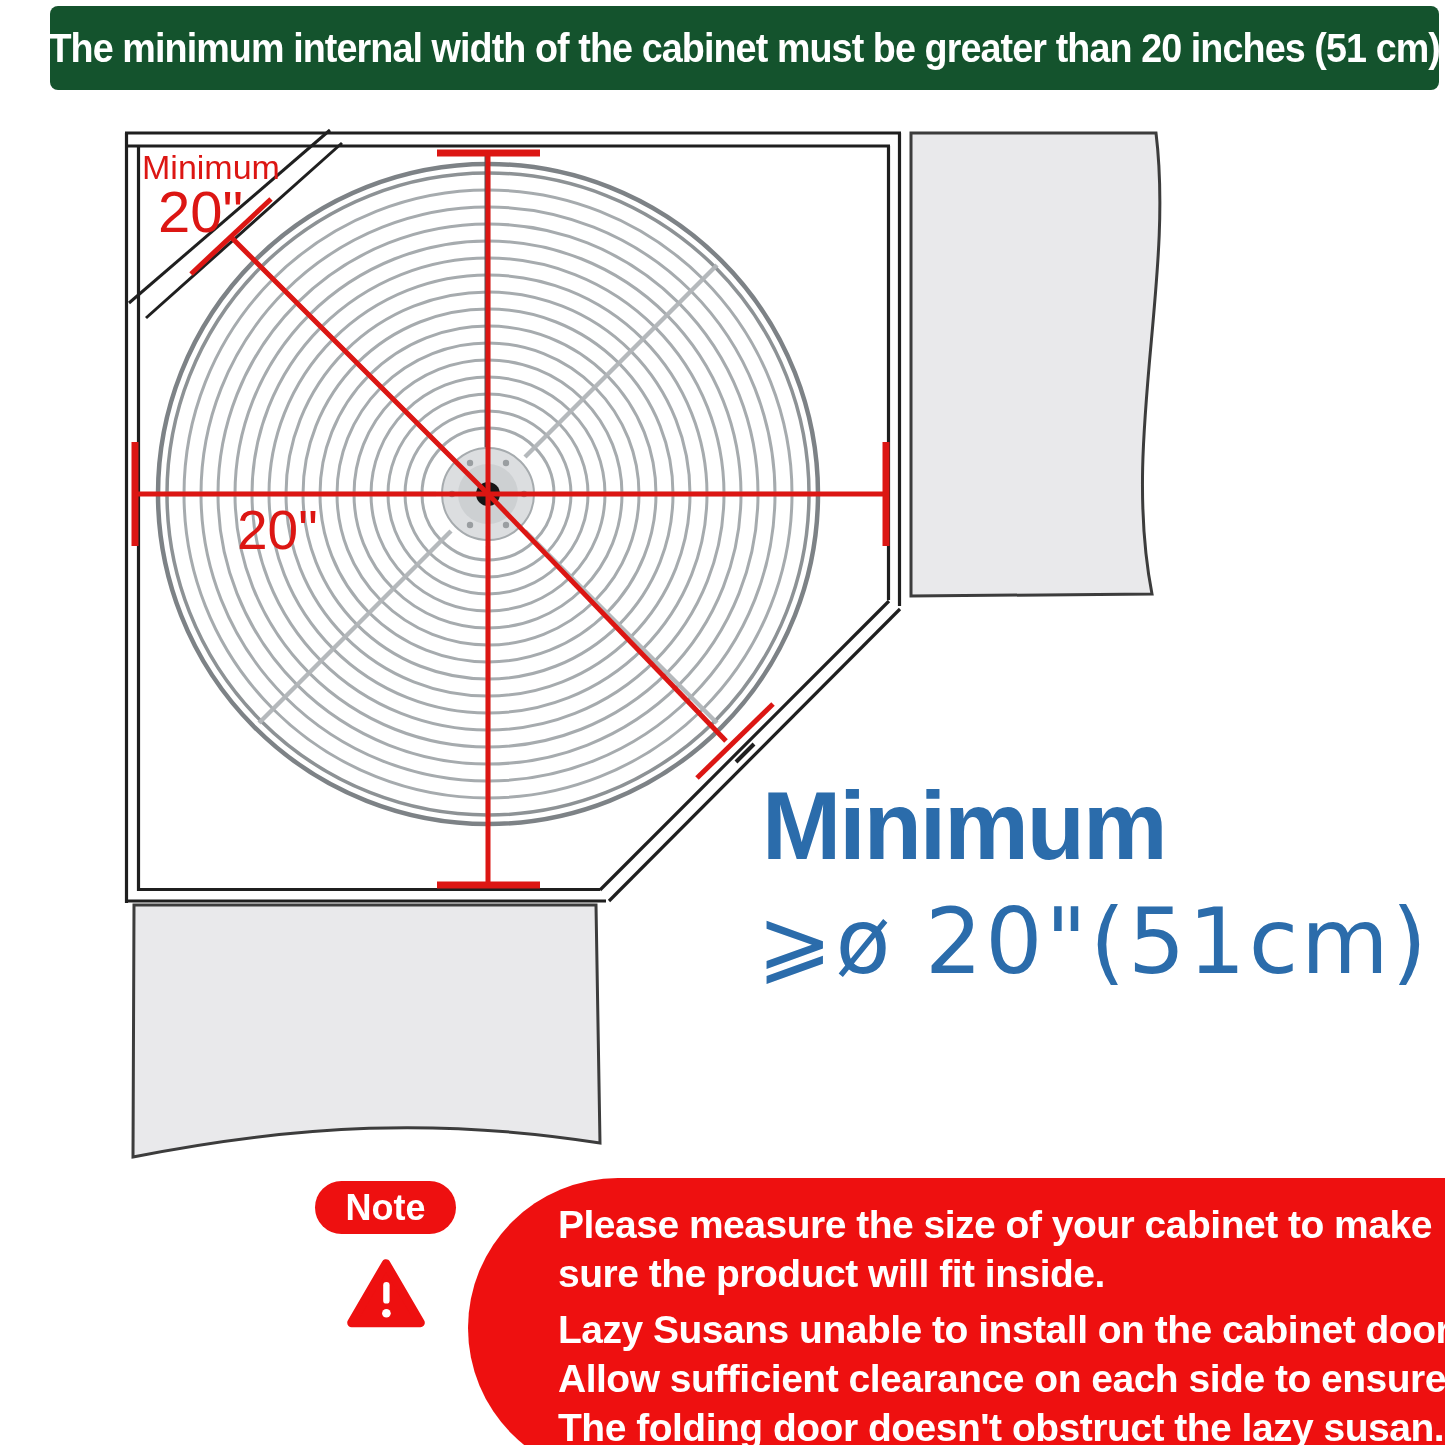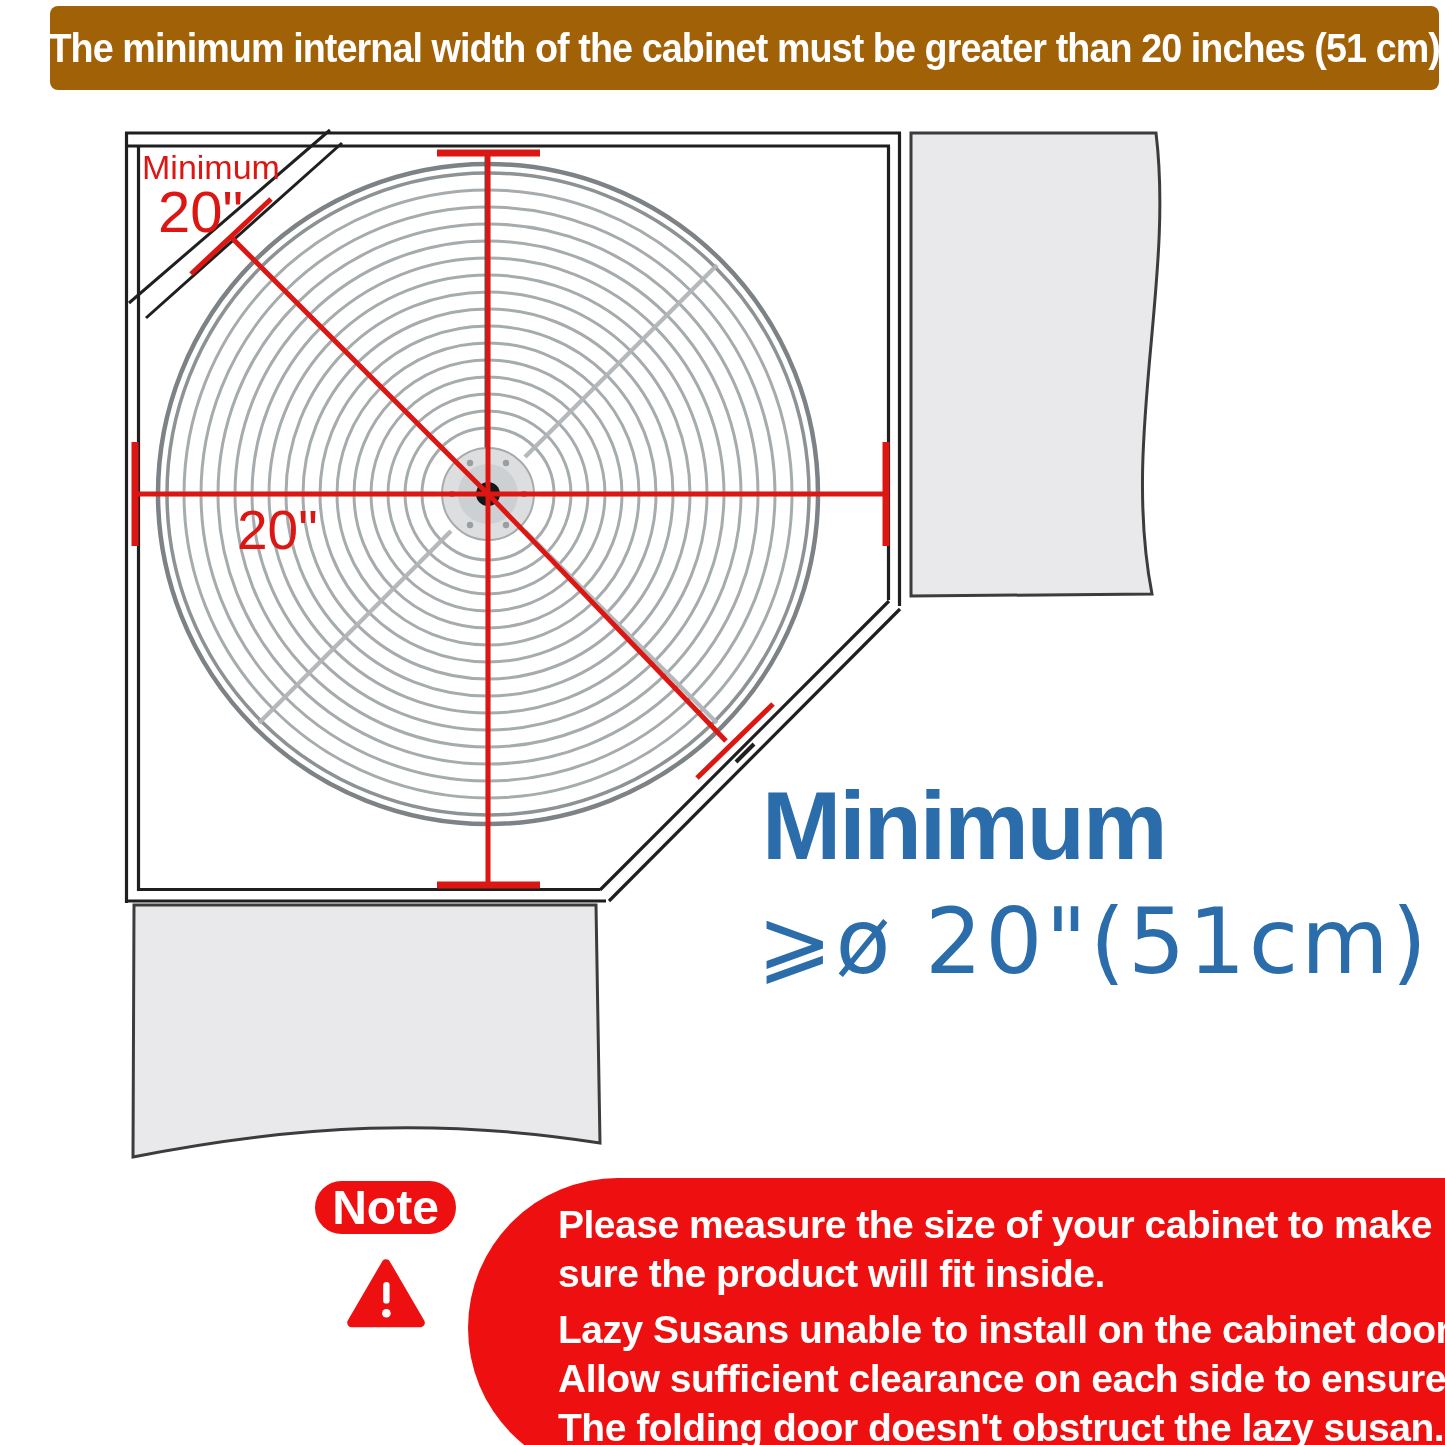--- a/index.html
+++ b/index.html
@@ -1,20 +1,20 @@
 <!DOCTYPE html>
 <html><head>
 <meta charset="utf-8">
 <style>
   html,body{margin:0;padding:0;background:#ffffff;}
   #stage{position:relative;width:1445px;height:1445px;background:#ffffff;overflow:hidden;
          font-family:"Liberation Sans",sans-serif;}
 
   
-  .banner{position:absolute;left:6px;right:6px;top:6px;height:84px;background:#a16207;
+  .banner{position:absolute;left:6px;right:6px;top:6px;height:84px;background:#14532d;
           border-radius:8px;display:flex;align-items:center;justify-content:center;margin-left:44px;}
   .banner span{color:#fff;font-size:41px;font-weight:600;letter-spacing:-1px;white-space:nowrap;
                transform:scaleX(0.92);transform-origin:center;}
 
   
   svg.plan{position:absolute;left:0;top:0;width:1445px;height:1445px;}
 
   
   .redlab{position:absolute;color:#dc1613;line-height:1;font-weight:500;white-space:nowrap;}
   .lab-min{left:142px;top:150px;font-size:34px;}
@@ -25,21 +25,21 @@
   .blue-title{position:absolute;left:762px;top:777px;font-size:97px;font-weight:700;
               color:#2b6cab;line-height:1;letter-spacing:-2px;white-space:nowrap;
               transform:scaleX(0.98);transform-origin:left;}
   .blue-spec{position:absolute;left:757px;top:897px;font-size:90px;font-weight:500;
              color:#2b6cab;line-height:1;letter-spacing:3px;white-space:nowrap;
              font-family:"DejaVu Sans","Liberation Sans",sans-serif;}
 
   
   .note-pill{position:absolute;left:315px;top:1181px;width:141px;height:53px;background:#ee1010;
              border-radius:27px;display:flex;align-items:center;justify-content:center;}
-  .note-pill span{color:#fff;font-size:48px;font-weight:700;line-height:1;}
+  .note-pill span{color:#fff;font-size:36px;font-weight:700;line-height:1;}
   .warn{position:absolute;left:346px;top:1256px;width:80px;height:76px;}
   .note-box{position:absolute;left:468px;top:1178px;width:997px;height:300px;background:#ee1010;
             border-radius:150px 0 0 150px;padding:22px 0 0 90px;box-sizing:border-box;color:#fff;}
   .note-box .ln{font-size:39px;line-height:49px;font-weight:600;letter-spacing:-0.5px;white-space:nowrap;}
   .note-box .para2{margin-top:7px;}
 </style>
 </head>
 <body>
 
 <div id="stage">

